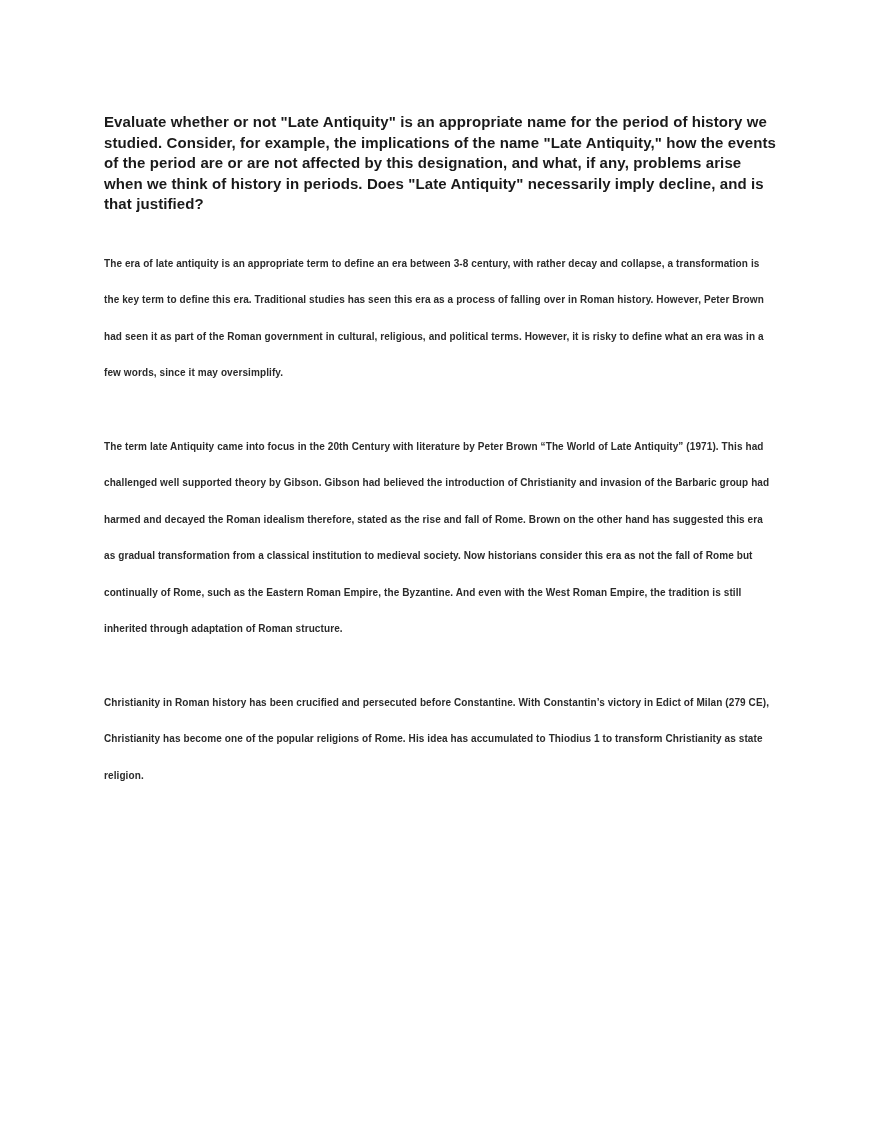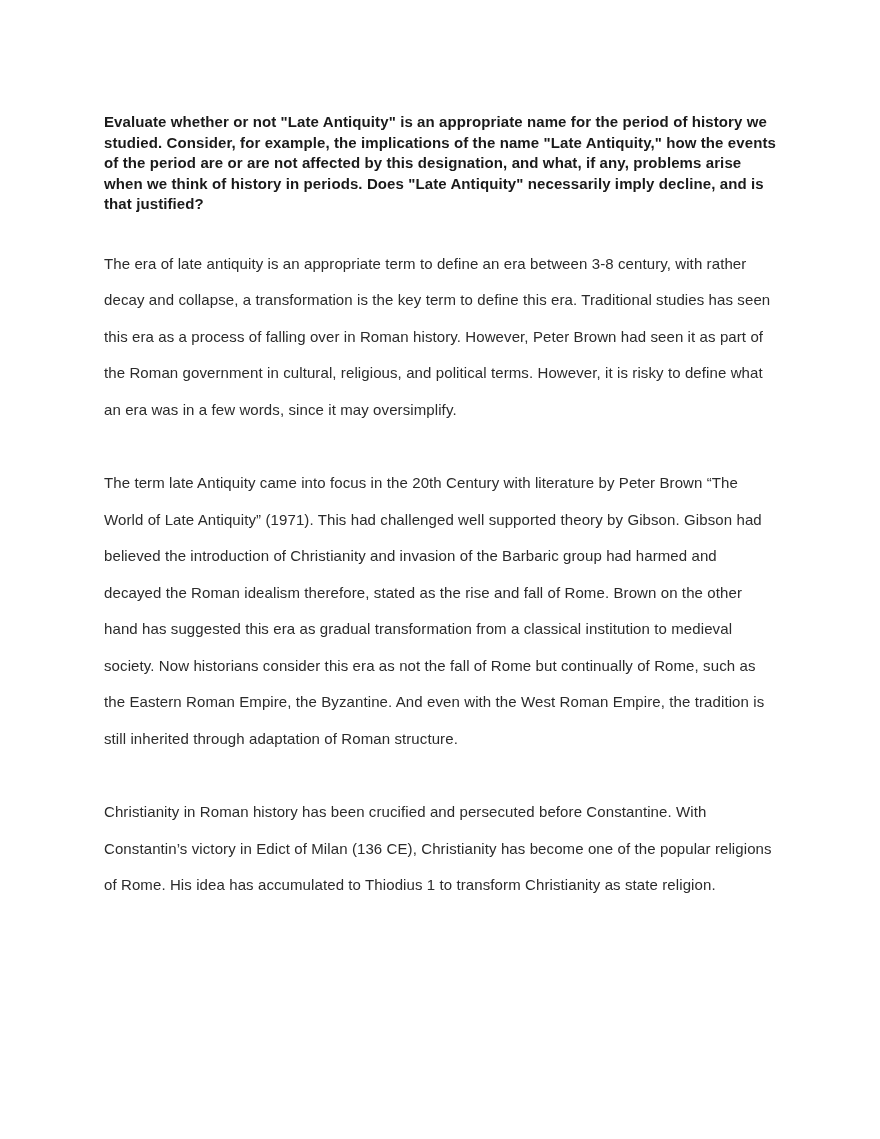--- a/index.html
+++ b/index.html
@@ -23,31 +23,31 @@
   }
   .prompt {
     font-size: 15px;
     font-weight: bold;
     line-height: 20.5px;
     color: #1a1a1a;
     margin-bottom: 31px;
     letter-spacing: 0.1px;
   }
   .body-para {
-    font-size: 15px;
-    font-weight: normal;
+    font-size: 10px;
+    font-weight: bold;
     line-height: 36.5px;
     color: #2b2b2b;
     margin-bottom: 37px;
     letter-spacing: 0.1px;
   }
 </style>
 </head>
 <body>
 
 <div class="page">
   <div class="content">
     <p class="prompt">Evaluate whether or not "Late Antiquity" is an appropriate name for the period of history we studied. Consider, for example, the implications of the name "Late Antiquity," how the events of the period are or are not affected by this designation, and what, if any, problems arise when we think of history in periods. Does "Late Antiquity" necessarily imply decline, and is that justified?</p>
     <p class="body-para">The era of late antiquity is an appropriate term to define an era between 3-8 century, with rather decay and collapse, a transformation is the key term to define this era. Traditional studies has seen this era as a process of falling over in Roman history. However, Peter Brown had seen it as part of the Roman government in  cultural, religious, and political terms. However, it is risky to define what an era was in a few words, since it may oversimplify.</p>
     <p class="body-para">The term late Antiquity came into focus in the 20th Century with literature by Peter Brown “The World of Late Antiquity” (1971). This had challenged well supported theory by Gibson. Gibson had believed the introduction of Christianity and invasion of the Barbaric group had harmed and decayed the Roman idealism therefore, stated as the rise and fall of Rome. Brown on the other hand has suggested this era as gradual transformation from a classical institution to medieval society. Now historians consider this era as not the fall of Rome but continually of Rome, such as the Eastern Roman Empire, the Byzantine. And even with the West Roman Empire, the tradition is still inherited through adaptation of Roman structure.</p>
-    <p class="body-para">Christianity in Roman history has been crucified and persecuted before Constantine. With Constantin’s victory in Edict of Milan (136 CE), Christianity has become one of the popular religions of Rome. His idea has accumulated to Thiodius 1 to transform Christianity as state religion.</p>
+    <p class="body-para">Christianity in Roman history has been crucified and persecuted before Constantine. With Constantin’s victory in Edict of Milan (279 CE), Christianity has become one of the popular religions of Rome. His idea has accumulated to Thiodius 1 to transform Christianity as state religion.</p>
   </div>
 </div>
 
 </body></html>

